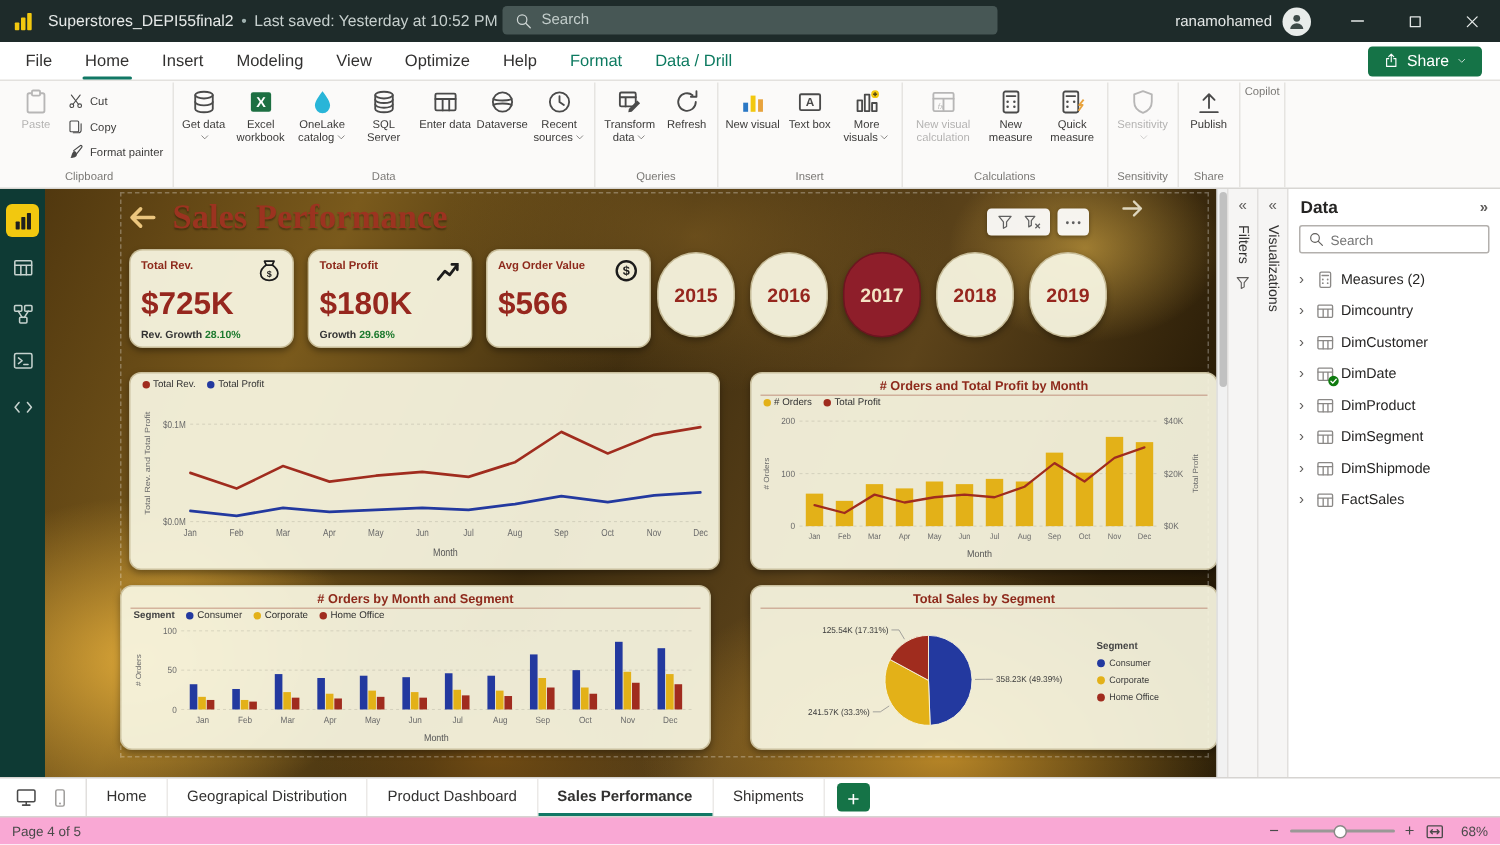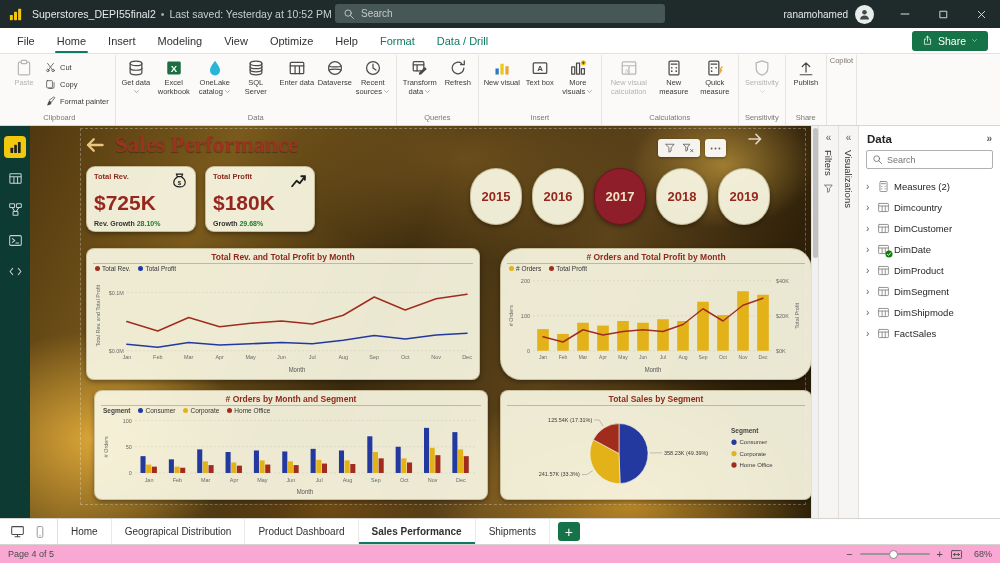--- a/index.html
+++ b/index.html
@@ -74,28 +74,28 @@
 
 .kpi-row{position:absolute;left:56px;top:40px;display:flex;gap:9px;}
 .kpi-card{width:110px;height:66px;background:rgba(247,244,223,.95);border:1px solid rgba(150,130,80,.45);border-radius:9px;padding:5px 7px 4px;box-shadow:0 2px 4px rgba(0,0,0,.35);display:flex;flex-direction:column;}
 .kpi-top{display:flex;justify-content:space-between;align-items:flex-start;}
 .kpi-label{font-size:7.5px;font-weight:bold;color:#8e2a1c;}
 .kpi-icon{color:#1c1c1c;}
 .kpi-value{font-size:21px;font-weight:bold;color:#96271e;line-height:1.02;margin-top:3px;}
 .kpi-growth{font-size:7px;font-weight:bold;color:#333;margin-top:auto;}
 .kpi-growth .gv{color:#1d7a2e;}
 
-.year-slicer{position:absolute;left:440px;top:42px;display:flex;gap:10px;text-align:right;}
+.year-slicer{position:absolute;left:408px;top:42px;display:flex;gap:10px;text-align:right;}
 .year-pill{width:52px;height:57px;border-radius:26px;background:rgba(247,244,223,.95);border:1px solid rgba(150,130,80,.45);display:flex;align-items:center;justify-content:center;font-size:13px;font-weight:bold;color:#96271e;box-shadow:0 2px 4px rgba(0,0,0,.35);}
 .year-pill.selected{background:#8e1e2a;color:#f3e3c3;border-color:#6d1520;}
 
 .chart-panel{position:absolute;background:rgba(247,244,223,.94);border:1px solid rgba(150,130,80,.4);border-radius:8px;box-shadow:0 2px 5px rgba(0,0,0,.35);padding:3px 6px 2px;display:flex;flex-direction:column;}
 .p-a{left:56px;top:122px;width:394px;height:132px;}
-.p-b{left:470px;top:122px;width:312px;height:132px;border-radius:21px;}
-.p-c{left:64px;top:264px;width:394px;height:110px;}
+.p-b{left:470px;top:122px;width:312px;height:132px;}
+.p-c{left:50px;top:264px;width:394px;height:110px;}
 .p-d{left:470px;top:264px;width:312px;height:110px;}
 .cp-title{font-size:8.5px;font-weight:bold;color:#8e2a1c;text-align:center;border-bottom:1px solid rgba(142,42,28,.3);padding-bottom:1px;flex:none;}
 .cp-legend{display:flex;align-items:center;gap:8px;font-size:6.5px;color:#333;padding:1px 2px 0;flex:none;}
 .cp-legend i{display:inline-block;width:5px;height:5px;border-radius:50%;margin-right:2px;}
 .lg{display:flex;align-items:center;}
 .lg-title{font-weight:bold;color:#444;}
 .cp-plot{flex:1;min-height:0;}
 .plot-svg{width:100%;height:100%;display:block;}
 
 
@@ -572,41 +572,52 @@
               <span class="kpi-icon">
                 <svg width="17" height="17" viewBox="0 0 16 16" class="icn">
                   <path d="M2 13.4 L6.2 8.2 L9.2 10.6 L13.8 4.6" fill="none" stroke="currentColor" stroke-width="1.7" stroke-linecap="round" stroke-linejoin="round"></path>
                   <path d="M10.6 4 H14 V7.4" fill="none" stroke="currentColor" stroke-width="1.7" stroke-linecap="round"></path>
                 </svg>
               </span>
             </div>
             <div class="kpi-value">$180K</div>
             <div class="kpi-growth"><span class="gl">Growth</span> <span class="gv">29.68%</span></div>
           </div>
+          <div class="kpi-card">
+            <div class="kpi-top">
+              <span class="kpi-label">Avg Order Value</span>
+              <span class="kpi-icon">
+                <svg width="17" height="17" viewBox="0 0 16 16" class="icn">
+                  <circle cx="8" cy="8" r="6" fill="none" stroke="currentColor" stroke-width="1.5"></circle>
+                  <text x="8" y="10.9" font-size="8" font-weight="bold" fill="currentColor" text-anchor="middle">$</text>
+                </svg>
+              </span>
+            </div>
+            <div class="kpi-value">$566</div>
+          </div>
         </div>
       <div class="year-slicer" id="year-slicer">
           <div class="year-pill">
             <span>2015</span>
           </div>
           <div class="year-pill">
             <span>2016</span>
           </div>
           <div class="year-pill selected">
             <span>2017</span>
           </div>
           <div class="year-pill">
             <span>2018</span>
           </div>
           <div class="year-pill">
             <span>2019</span>
           </div>
         </div>
 
       <div class="chart-panel p-a" id="chart-0">
-          <div class="cp-title">Total Rev. and Total Profit by Month</div>
           <div class="cp-legend">
             <span class="lg">
               <i style="background:#a02c1e"></i>
               <span>Total Rev.</span>
             </span>
             <span class="lg">
               <i style="background:#23399f"></i>
               <span>Total Profit</span>
             </span>
           </div>

